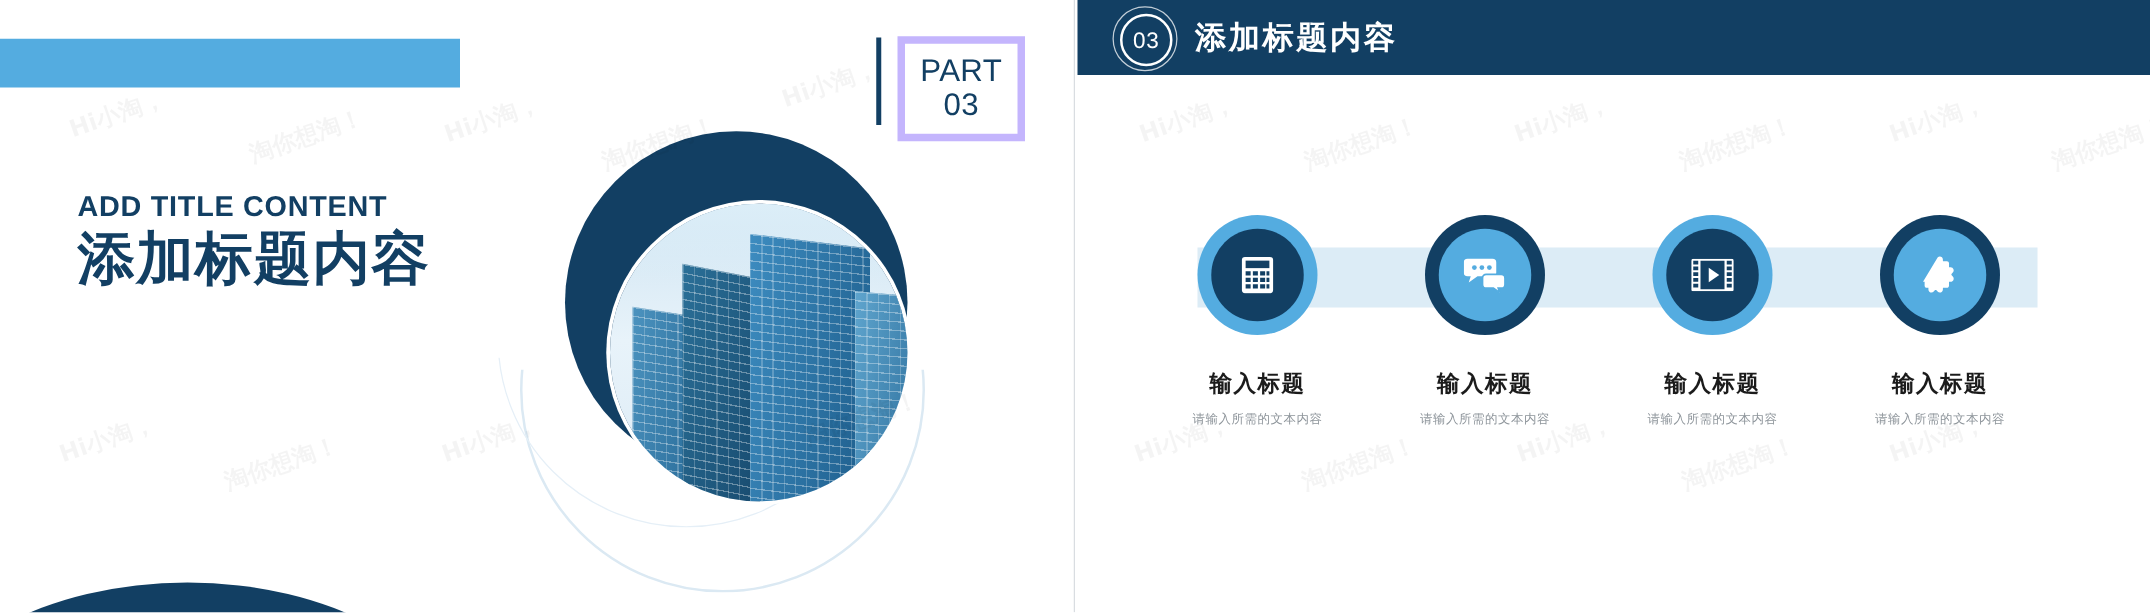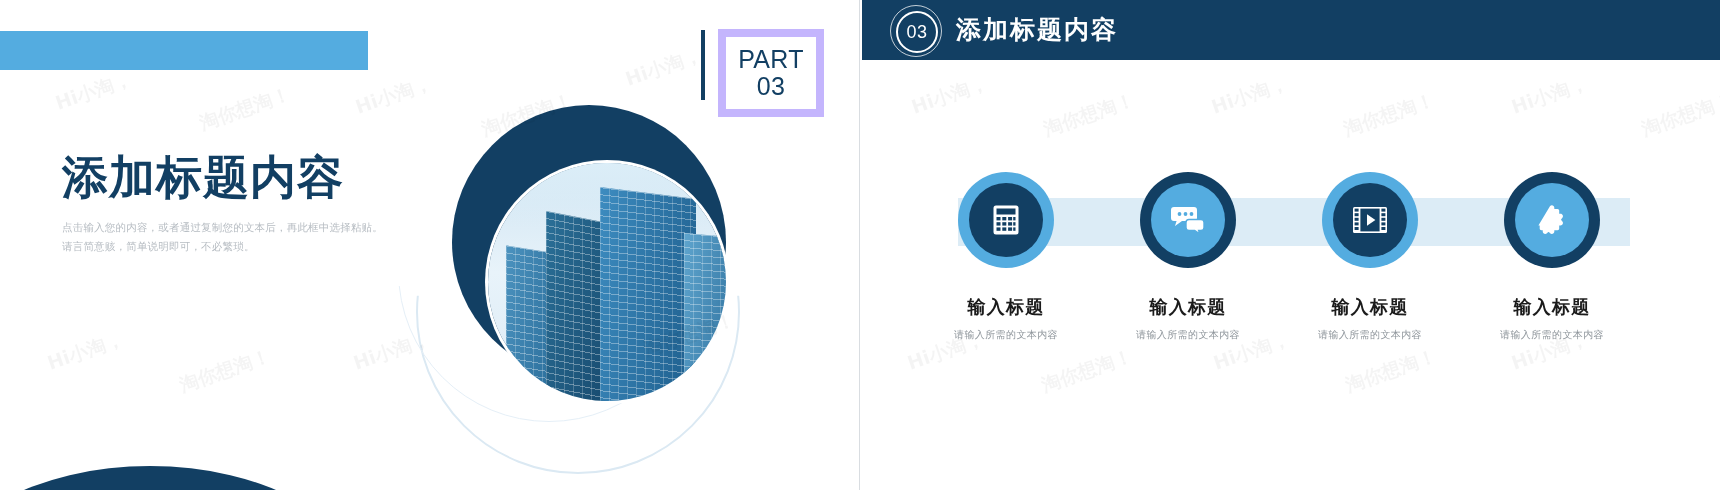--- a/index.html
+++ b/index.html
@@ -29,21 +29,21 @@
     position:absolute;left:0;top:31px;width:368px;height:39px;
     background:#54ace0;
   }
   
   .part-rule{
     position:absolute;left:701px;top:30px;width:4px;height:70px;
     background:#123f63;
   }
   .part-box{
     position:absolute;left:718px;top:29px;width:90px;height:72px;
-    border:8px solid #c4b5fd;
+    border:6px solid #c4b5fd;
     display:flex;flex-direction:column;align-items:center;justify-content:center;
     color:#123f63;line-height:1.08;
   }
   .part-box .p-word{font-size:25px;font-weight:400;letter-spacing:.3px;}
   .part-box .p-num{font-size:25px;font-weight:400;letter-spacing:.3px;}
 
   
   .circle-photo-wrap{
     position:absolute;left:452px;top:105px;width:274px;height:274px;
   }
@@ -214,25 +214,22 @@
           <div class="bld b4">
               <div class="bwin"></div>
             </div>
         </div>
       </div>
     </div>
 
     <div class="navy-sliver"></div>
 
     <div class="left-text">
+      <p class="eyebrow">ADD TITLE CONTENT</p>
       <h1 class="headline">添加标题内容</h1>
-      <p class="lead">
-        <span>点击输入您的内容，或者通过复制您的文本后，再此框中选择粘贴。</span><br>
-        <span>请言简意赅，简单说明即可，不必繁琐。</span>
-      </p>
     </div>
 
     <div class="wm" style="left:52px;top:92px;">Hi小淘，</div>
     <div class="wm" style="left:196px;top:112px;">淘你想淘！</div>
     <div class="wm" style="left:352px;top:96px;">Hi小淘，</div>
     <div class="wm" style="left:478px;top:118px;">淘你想淘！</div>
     <div class="wm" style="left:622px;top:68px;">Hi小淘，</div>
     <div class="wm" style="left:44px;top:352px;">Hi小淘，</div>
     <div class="wm" style="left:176px;top:374px;">淘你想淘！</div>
     <div class="wm" style="left:350px;top:352px;">Hi小淘，</div>

